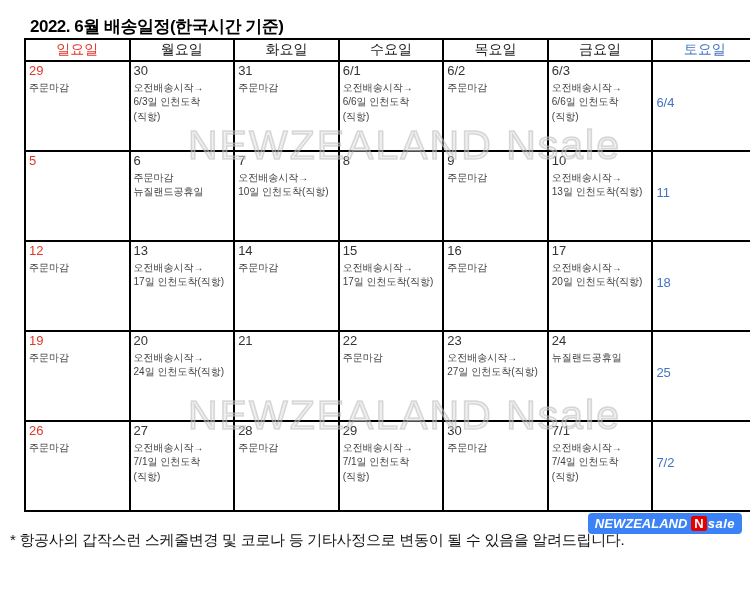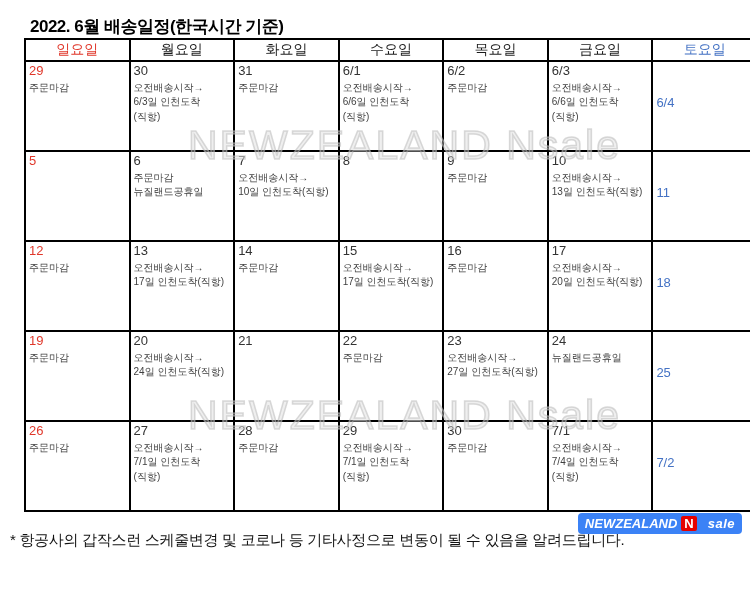--- a/index.html
+++ b/index.html
@@ -63,21 +63,21 @@
     background:#3b82f6; color:#fff;
     border-radius:4px; padding:3px 7px;
     font-size:13px; font-weight:bold; font-style:italic;
     z-index:6;
   }
   .logo .logo-n {
     background:var(--logo-red); color:#fff;
     display:inline-block; padding:0 3px; margin:0 1px 0 4px;
     font-style:normal; border-radius:2px;
   }
-  .logo .logo-sale { letter-spacing:0.5px;padding-left:10px; }
+  .logo .logo-sale { letter-spacing:0.5px; }
 </style>
 </head>
 <body style="--sun-color: #e0372a; --sat-color: #4472c4; --logo-red: #e60000;">
 
 <div class="page-title">2022. 6월 배송일정(한국시간 기준)</div>
 
 <table class="calendar">
   <thead>
     <tr id="header-row">
         <th class="col-sun">일요일</th>

